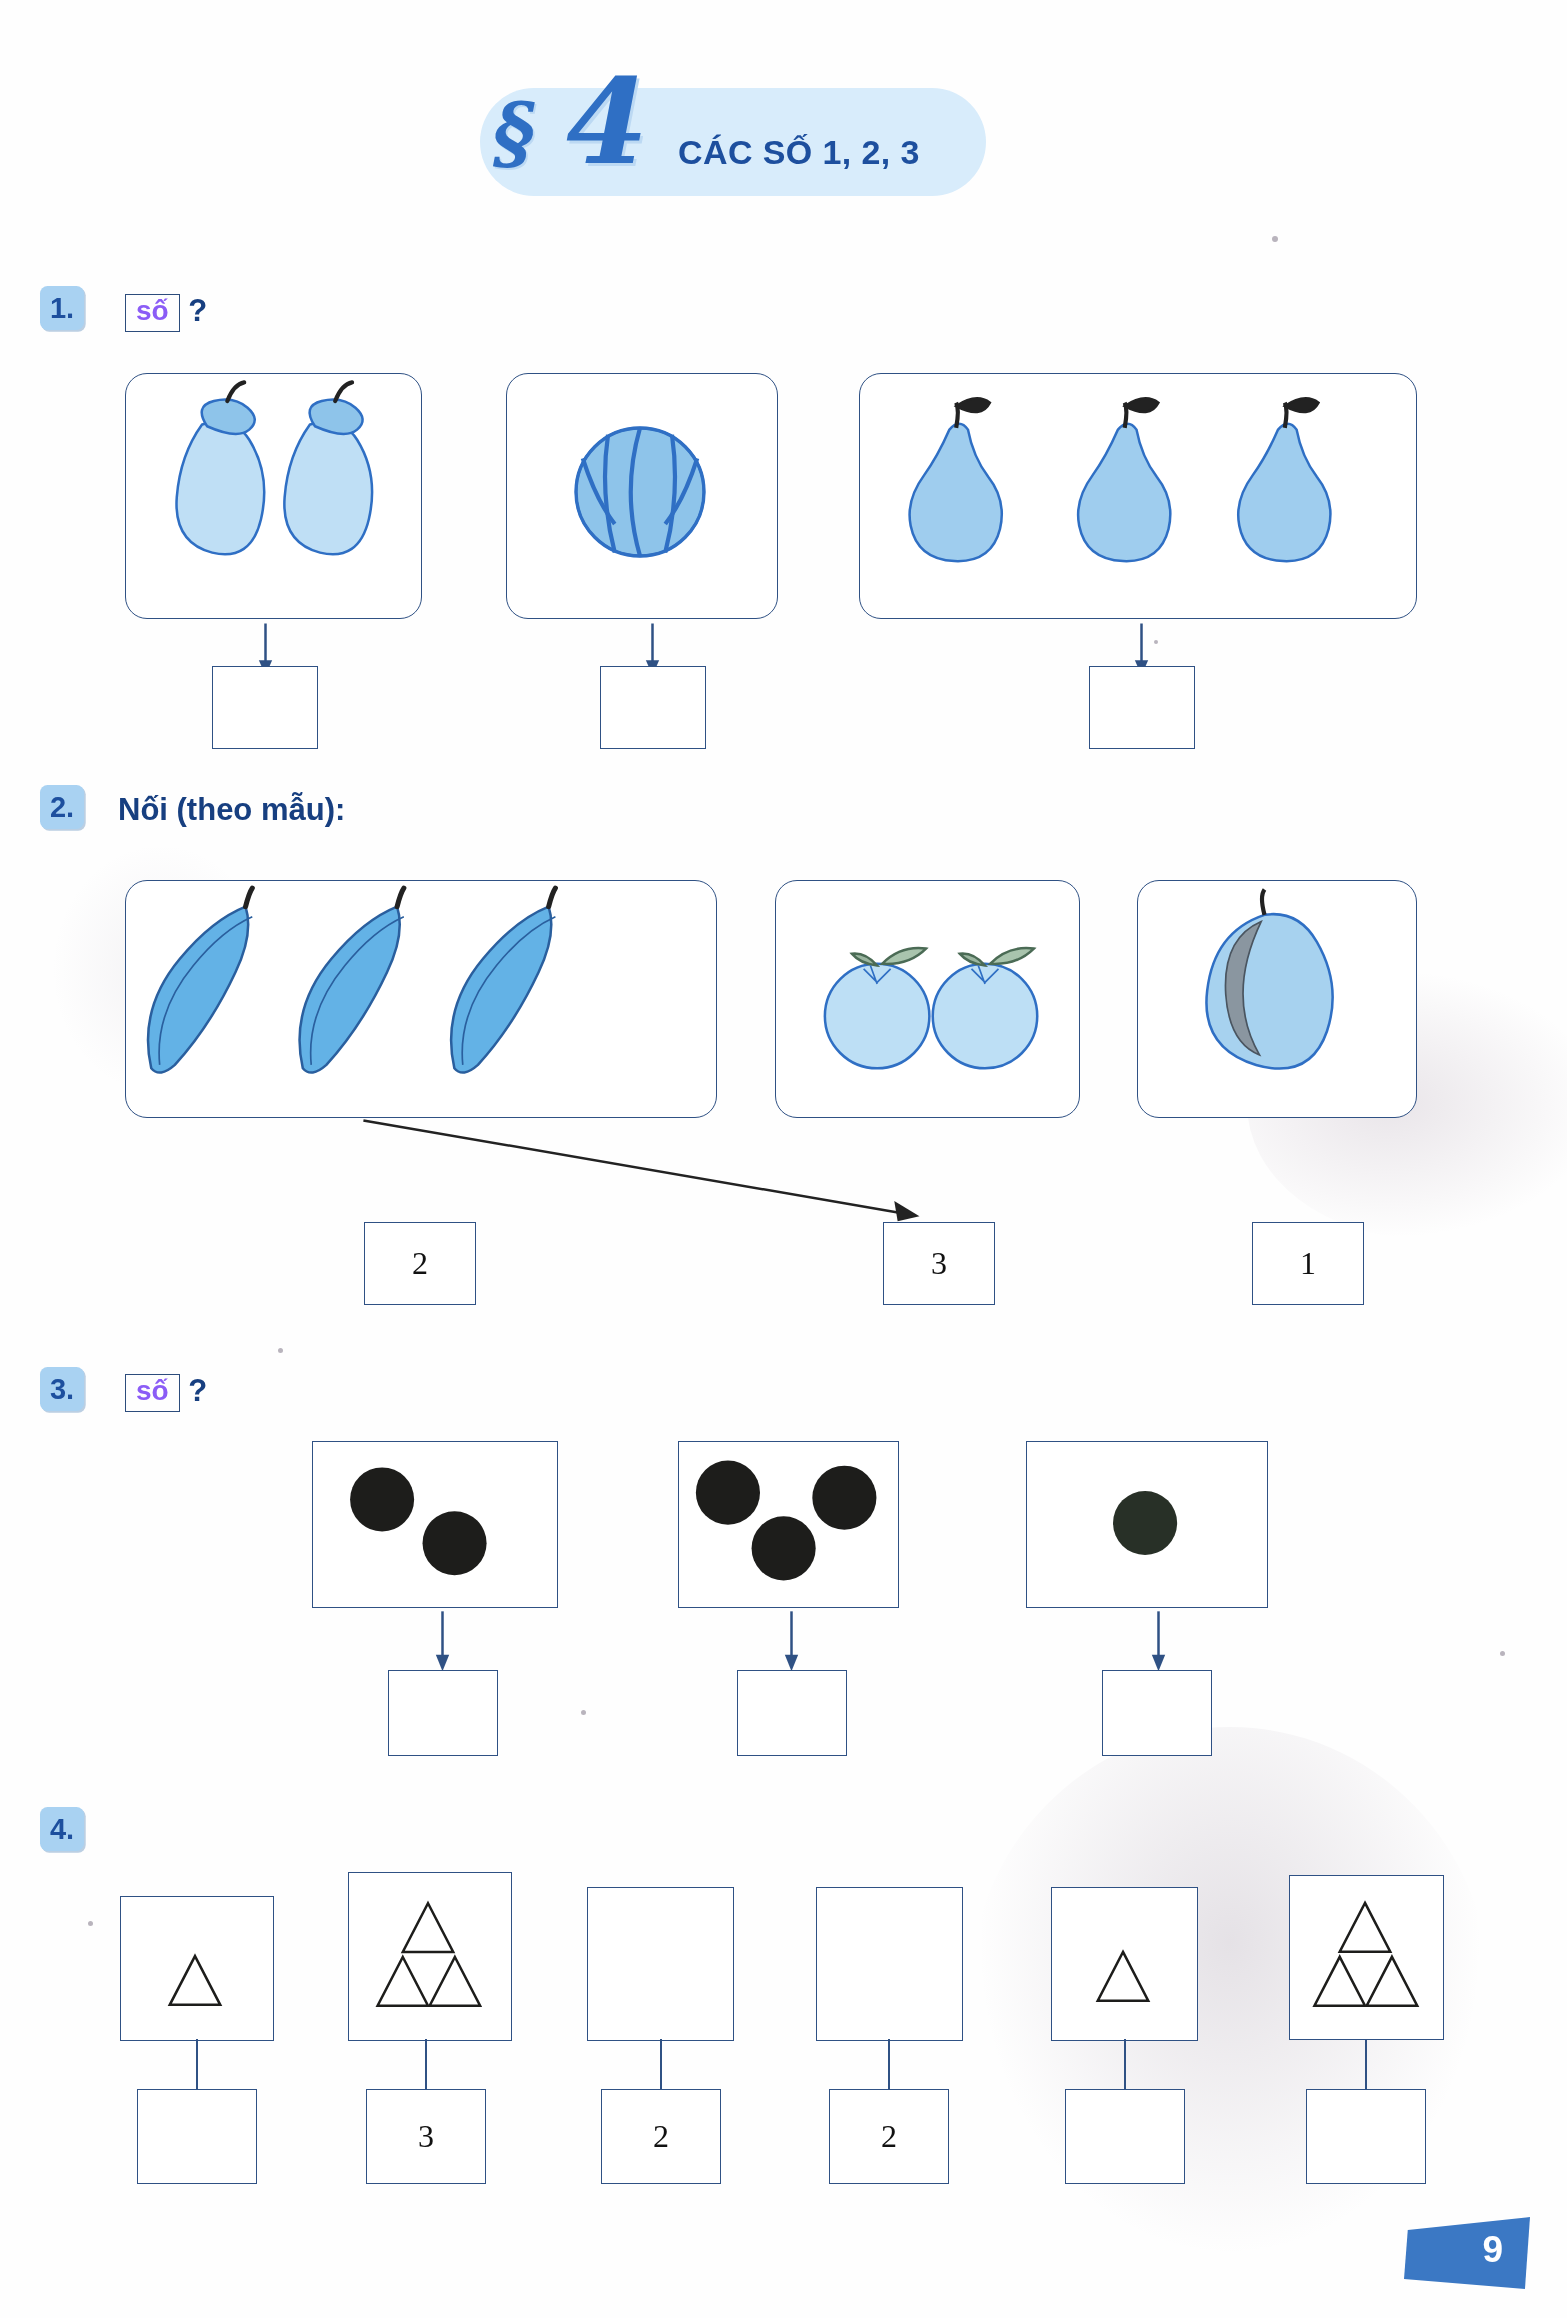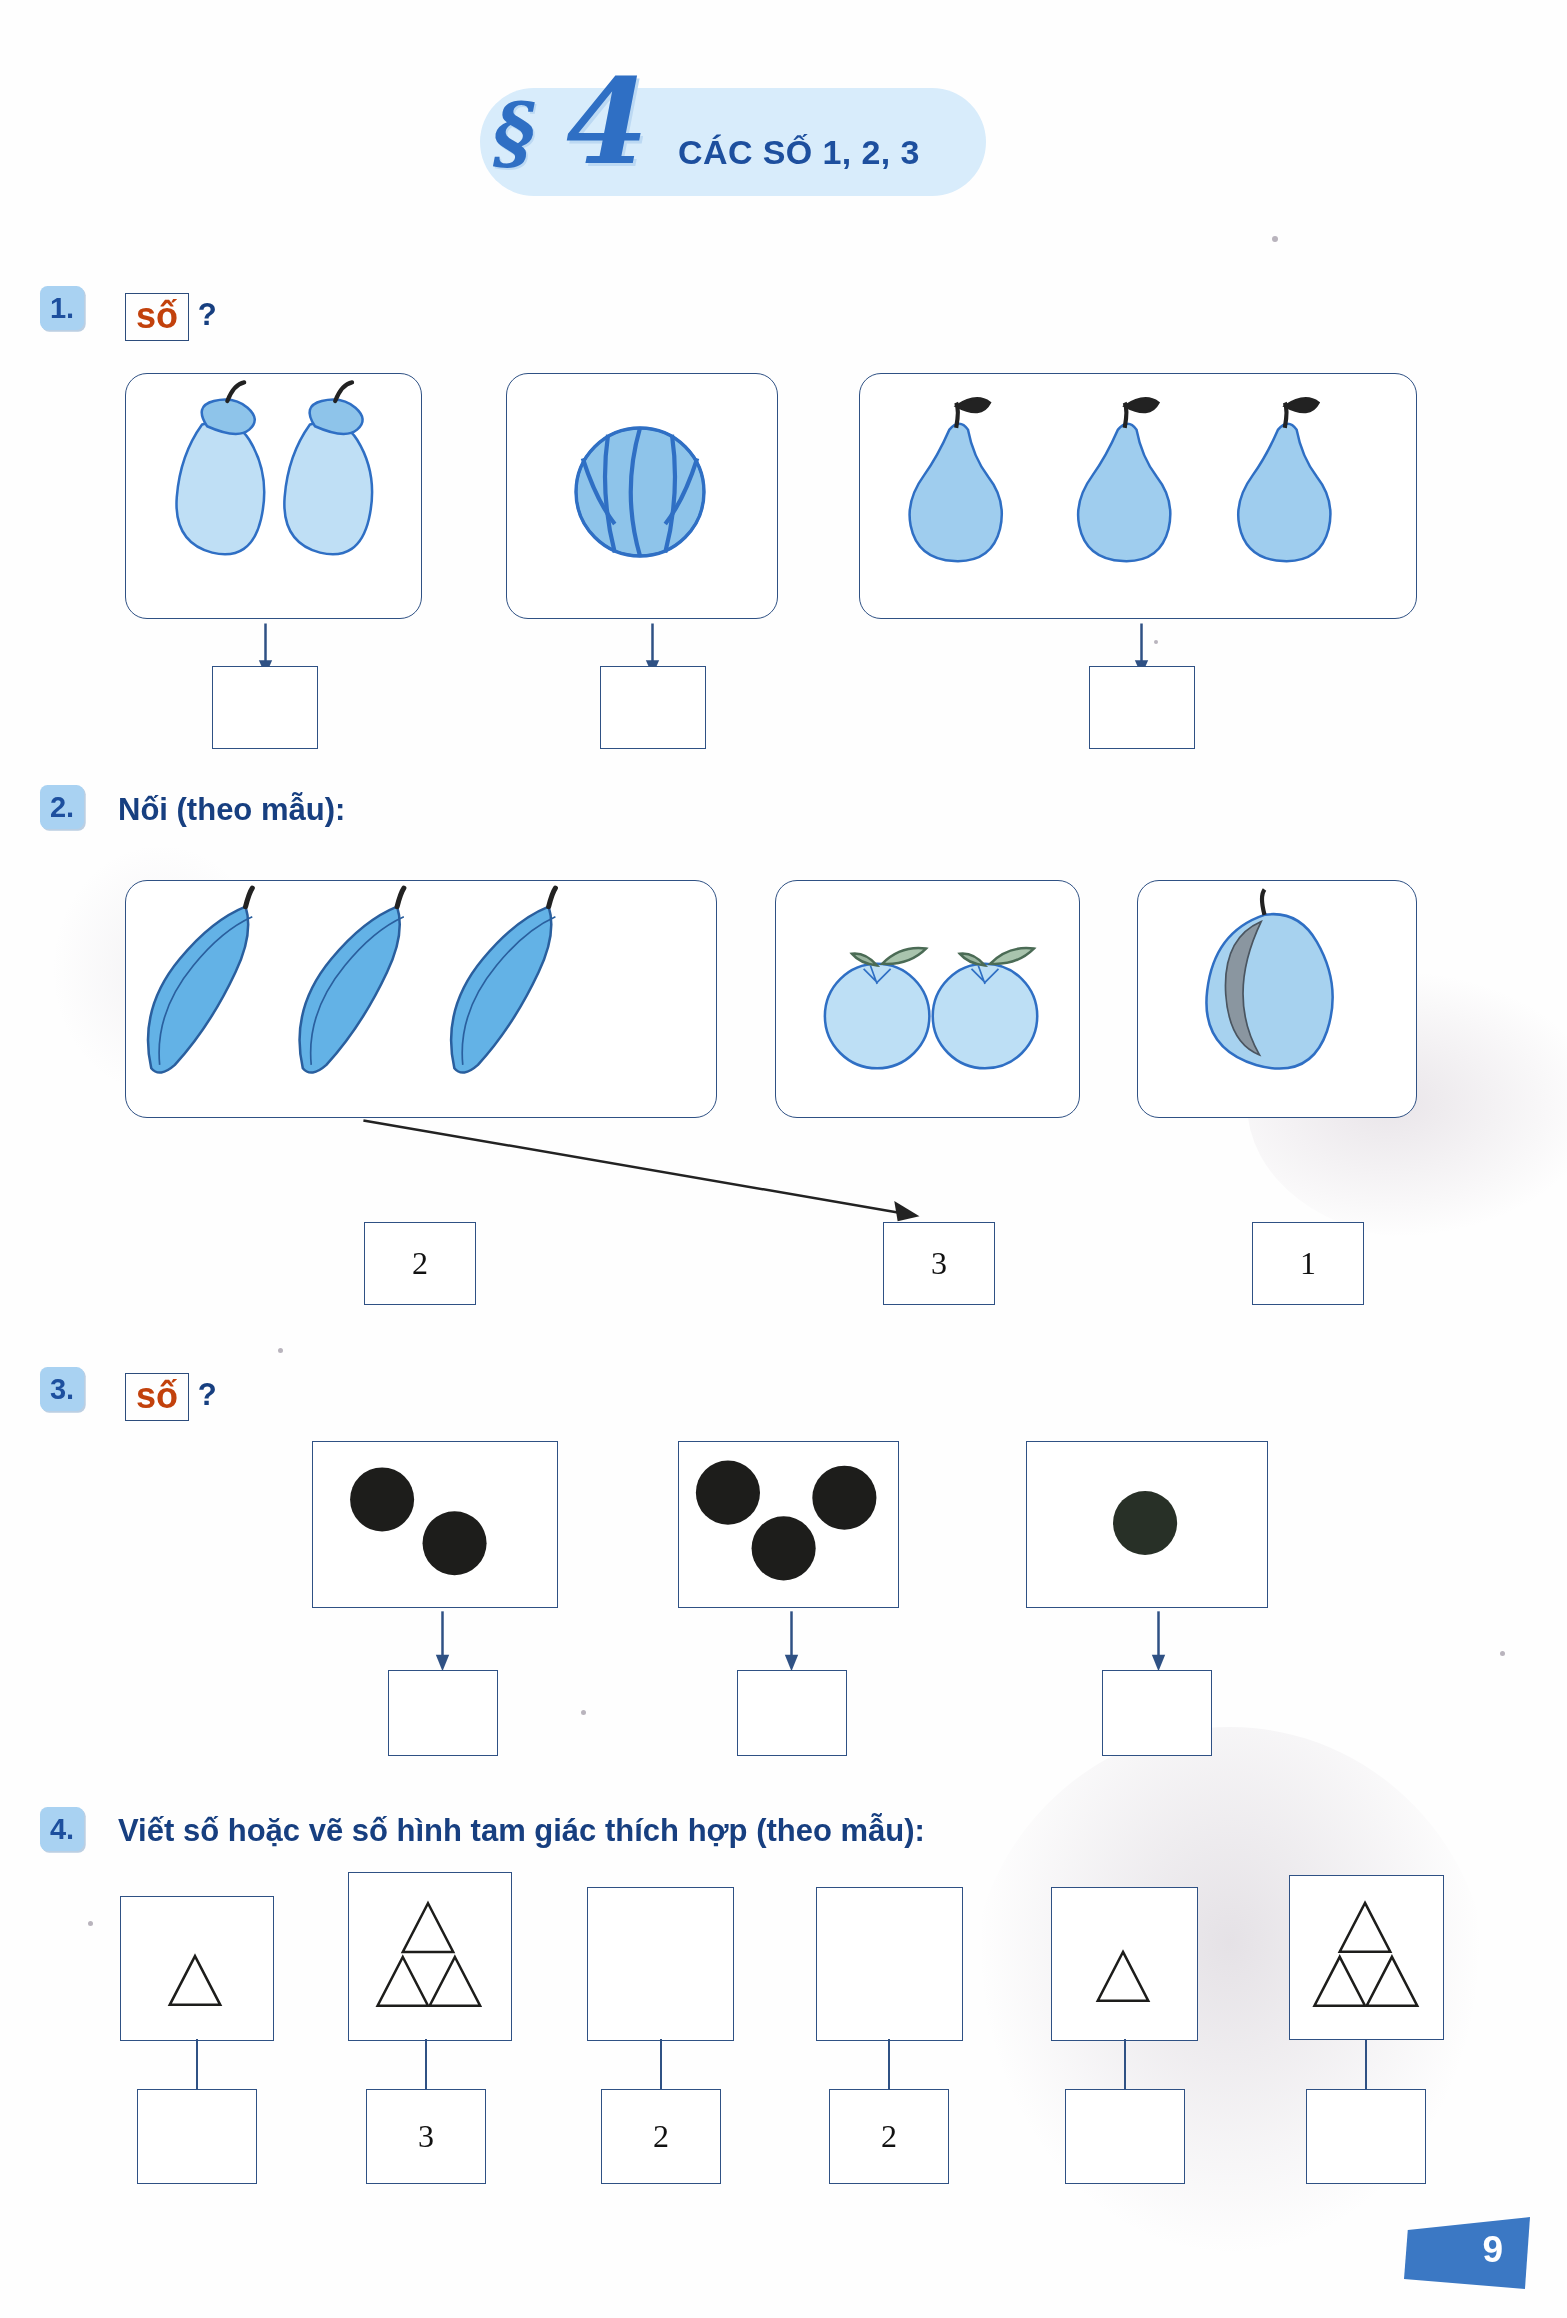--- a/index.html
+++ b/index.html
@@ -56,21 +56,21 @@
     box-shadow:1.7px 1.7px 0 rgba(120,160,200,.5);
   }
   .taskprompt{
     position:absolute;font-size:31px;font-weight:bold;color:#173f80;
     white-space:nowrap;
   }
   .sobox{
     display:inline-block;
     border:1.7px solid #2c4c7c;
     padding:0.8px 10px 3.4px 10px;
-    font-size:36px;font-weight:bold;color:#c2410c;
+    font-size:28px;font-weight:bold;color:#8b5cf6;
     line-height:1.15;
     vertical-align:middle;
   }
 
   
   .rbox{position:absolute;border:1.7px solid #2f5184;border-radius:22px;background:#fff;}
   .sqbox{position:absolute;border:1.7px solid #2f5184;background:#fff;}
   .ansbox{position:absolute;border:1.7px solid #2f5184;background:#fff;
     display:flex;align-items:center;justify-content:center;
     font-size:32px;color:#111;font-family:"Liberation Serif",serif;}
@@ -279,21 +279,20 @@
       <circle cx="140" cy="96" r="38" fill="#283027"></circle>
     </svg>
   </div>
   <svg class="arrow" style="left:1146px;top:1611px;" width="25" height="64" viewBox="0 0 30 76">
     <line x1="15" y1="0" x2="15" y2="58" stroke="#2f5184" stroke-width="3"></line>
     <polygon points="15,72 7,52 23,52" fill="#2f5184"></polygon>
   </svg>
   <div class="ansbox" style="left:1102px;top:1670px;width:108px;height:84px;"></div>
 
   <div class="tasknum" style="left:40px;top:1807px;">4.</div>
-  <div class="taskprompt" style="left:118px;top:1813px;">Viết số hoặc vẽ số hình tam giác thích hợp (theo mẫu):</div>
 
   <div class="sqbox" style="left:120px;top:1896px;width:152px;height:143px;">
     <svg width="148" height="140" viewBox="0 0 176 166">
       <polygon points="88,70 118,128 58,128" fill="none" stroke="#1d1d1b" stroke-width="3"></polygon>
     </svg>
   </div>
   <div class="vline" style="left:196px;top:2039px;height:51px;"></div>
   <div class="ansbox" style="left:137px;top:2089px;width:118px;height:93px;"></div>
 
   <div class="sqbox" style="left:348px;top:1872px;width:162px;height:167px;">

